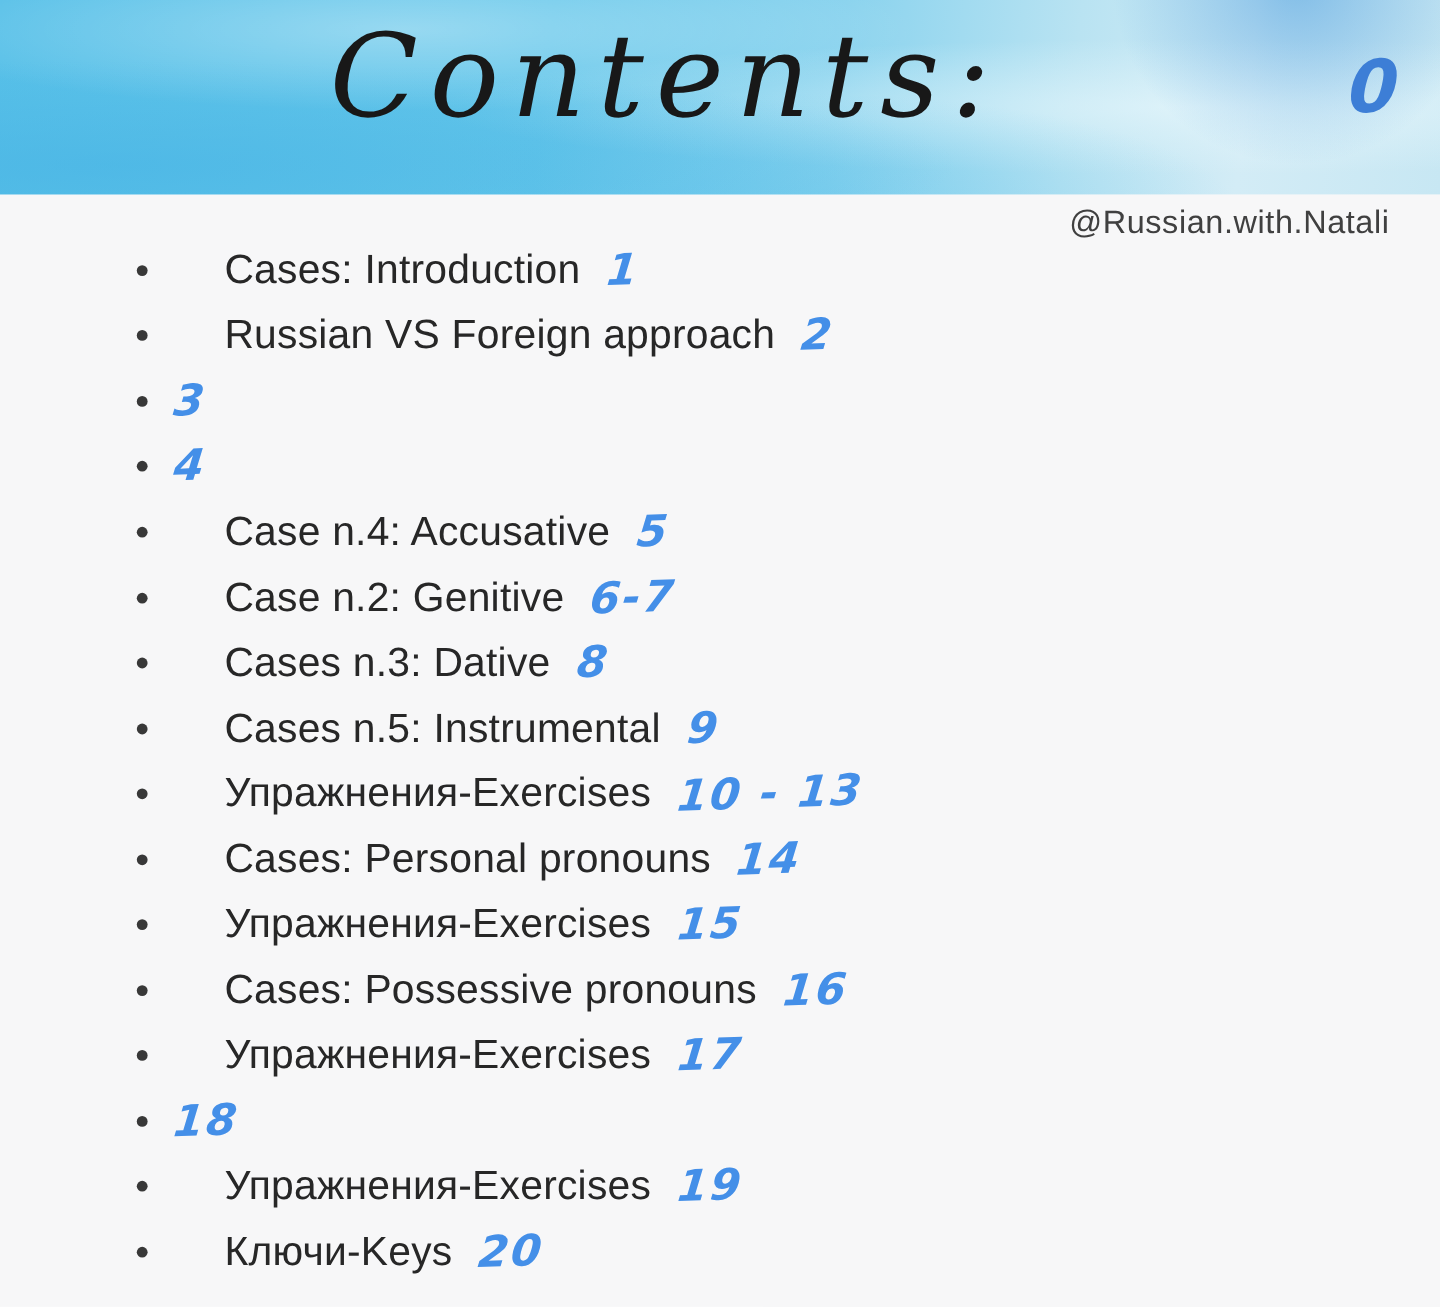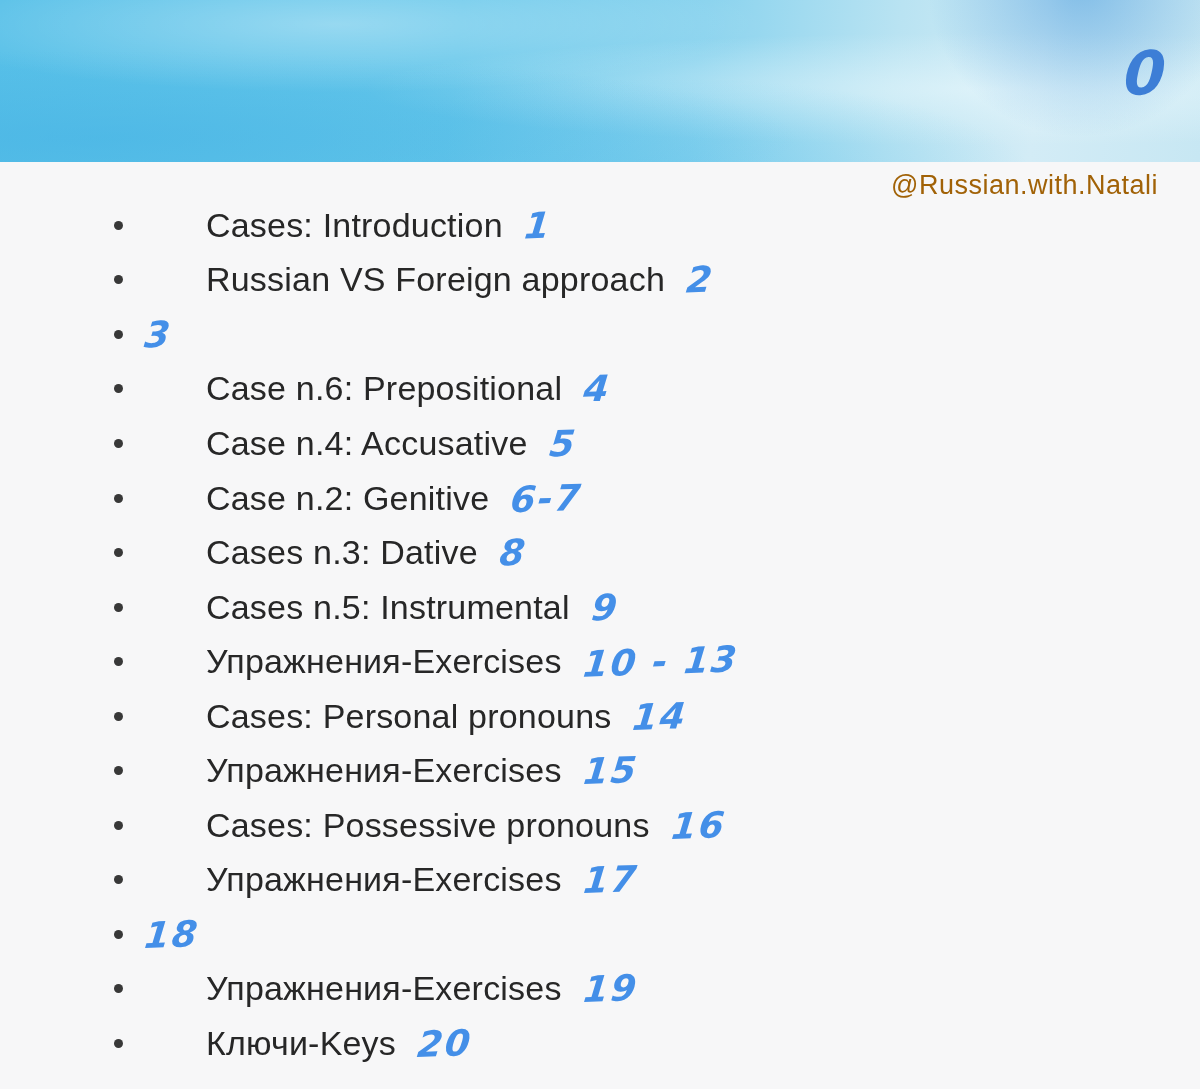--- a/index.html
+++ b/index.html
@@ -37,40 +37,40 @@
     position:absolute; top:38px; right:34px;
     font-family:"DejaVu Sans", sans-serif;
     font-style:italic; font-weight:bold;
     font-size:60px; color:#3d7ed6;
     transform:skewX(-6deg) rotate(-4deg);
   }
 
   
   .watermark {
     position:absolute; top:170px; right:42px;
-    font-size:27px; color:#a16207;
+    font-size:27px; color:#404040;
     letter-spacing:0.5px;
   }
 
   
   .toc {
     position:absolute; top:198px; left:0; right:0;
   }
   .toc-item {
     display:flex; align-items:center;
     height:54.55px;
   }
   .bullet {
     width:9px; height:9px; border-radius:50%;
     background:#383838;
     margin-left:114px;
     flex:0 0 auto;
   }
   .toc-label {
-    margin-left:83px;
+    margin-left:64px;
     font-size:34px; color:#272727;
     letter-spacing:0.2px;
     white-space:nowrap;
   }
   .toc-pages {
     display:inline-block;
     margin-left:22px;
     font-family:"DejaVu Sans", sans-serif;
     font-style:italic; font-weight:bold;
     font-size:36px; color:#448fe8;
@@ -78,20 +78,21 @@
     letter-spacing:2px;
     white-space:nowrap;
   }
 </style>
 </head>
 <body>
 
 <div class="page">
 
   <header class="header">
+    <h1 class="title">Contents:</h1>
     <span class="corner-num">0</span>
   </header>
 
   <div class="watermark">@Russian.with.Natali</div>
 
   <div class="toc">
       <div class="toc-item">
         <span class="bullet"></span>
         <span class="toc-label">Cases: Introduction</span>
         <span class="toc-pages">1</span>
@@ -100,21 +101,20 @@
         <span class="bullet"></span>
         <span class="toc-label">Russian VS Foreign approach</span>
         <span class="toc-pages">2</span>
       </div>
       <div class="toc-item">
         <span class="bullet"></span>
         <span class="toc-pages">3</span>
       </div>
       <div class="toc-item">
         <span class="bullet"></span>
-        <span class="toc-label">Case n.6: Prepositional</span>
         <span class="toc-pages">4</span>
       </div>
       <div class="toc-item">
         <span class="bullet"></span>
         <span class="toc-label">Case n.4: Accusative</span>
         <span class="toc-pages">5</span>
       </div>
       <div class="toc-item">
         <span class="bullet"></span>
         <span class="toc-label">Case n.2: Genitive</span>

